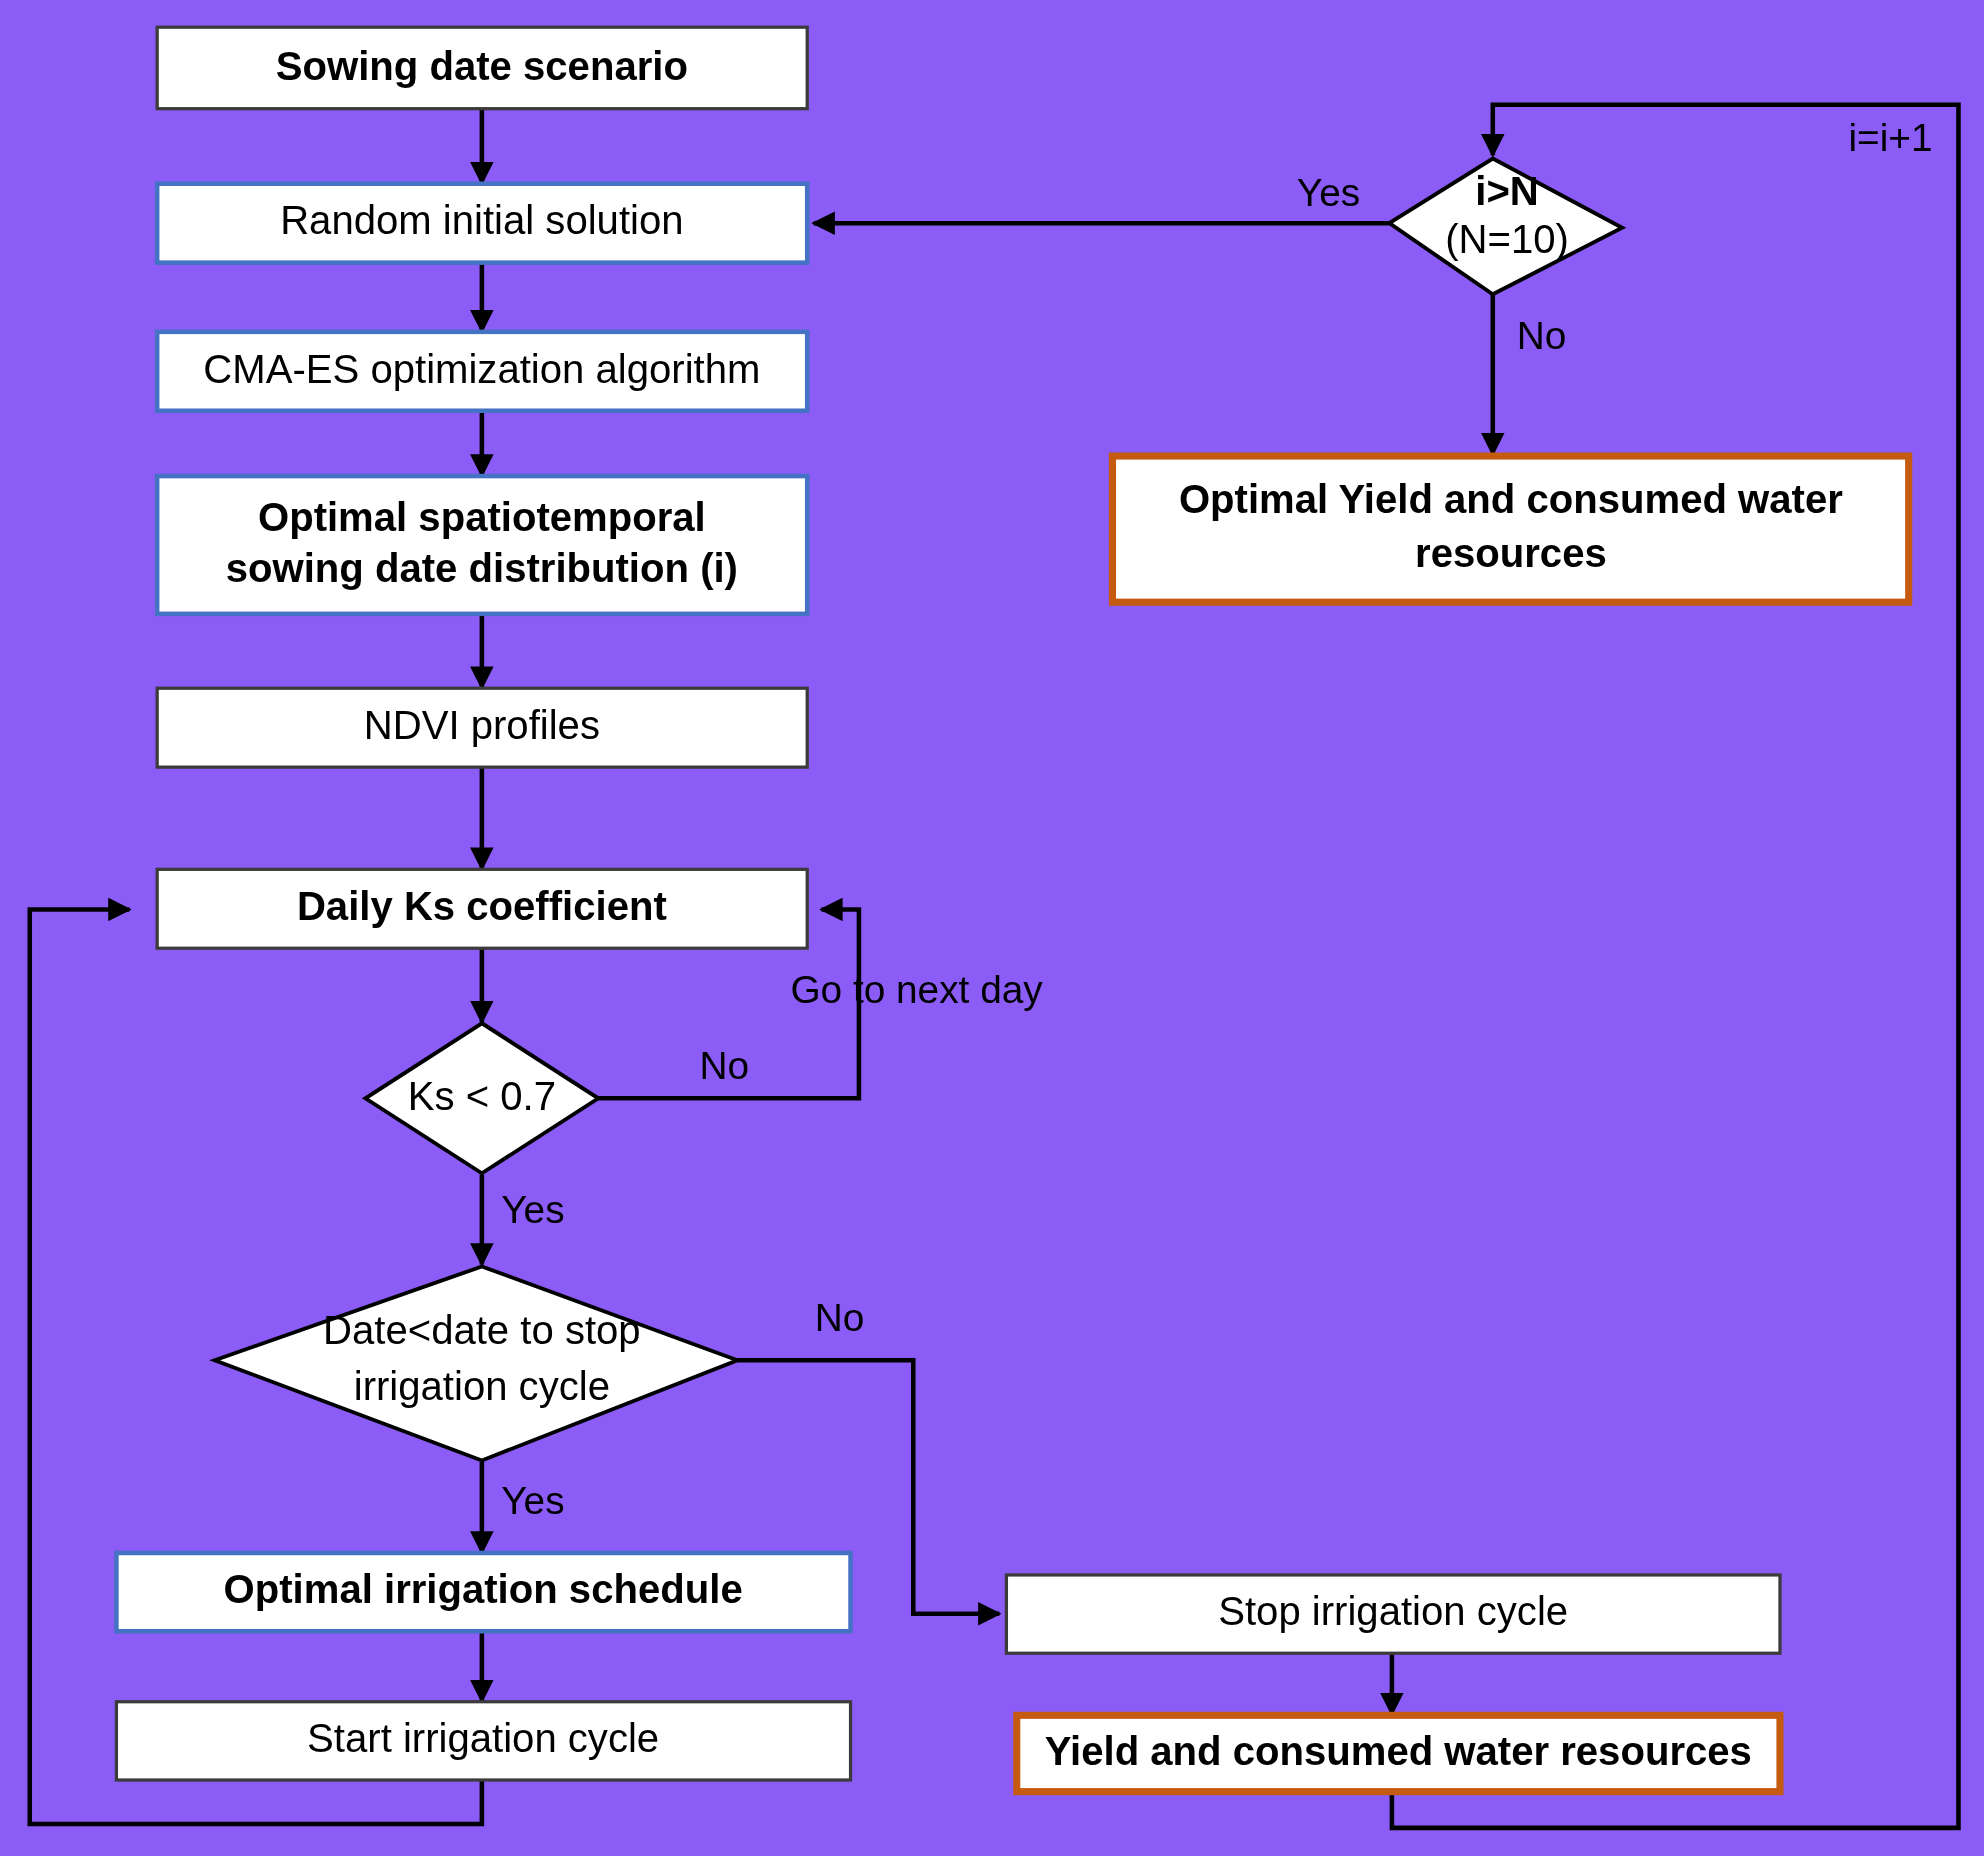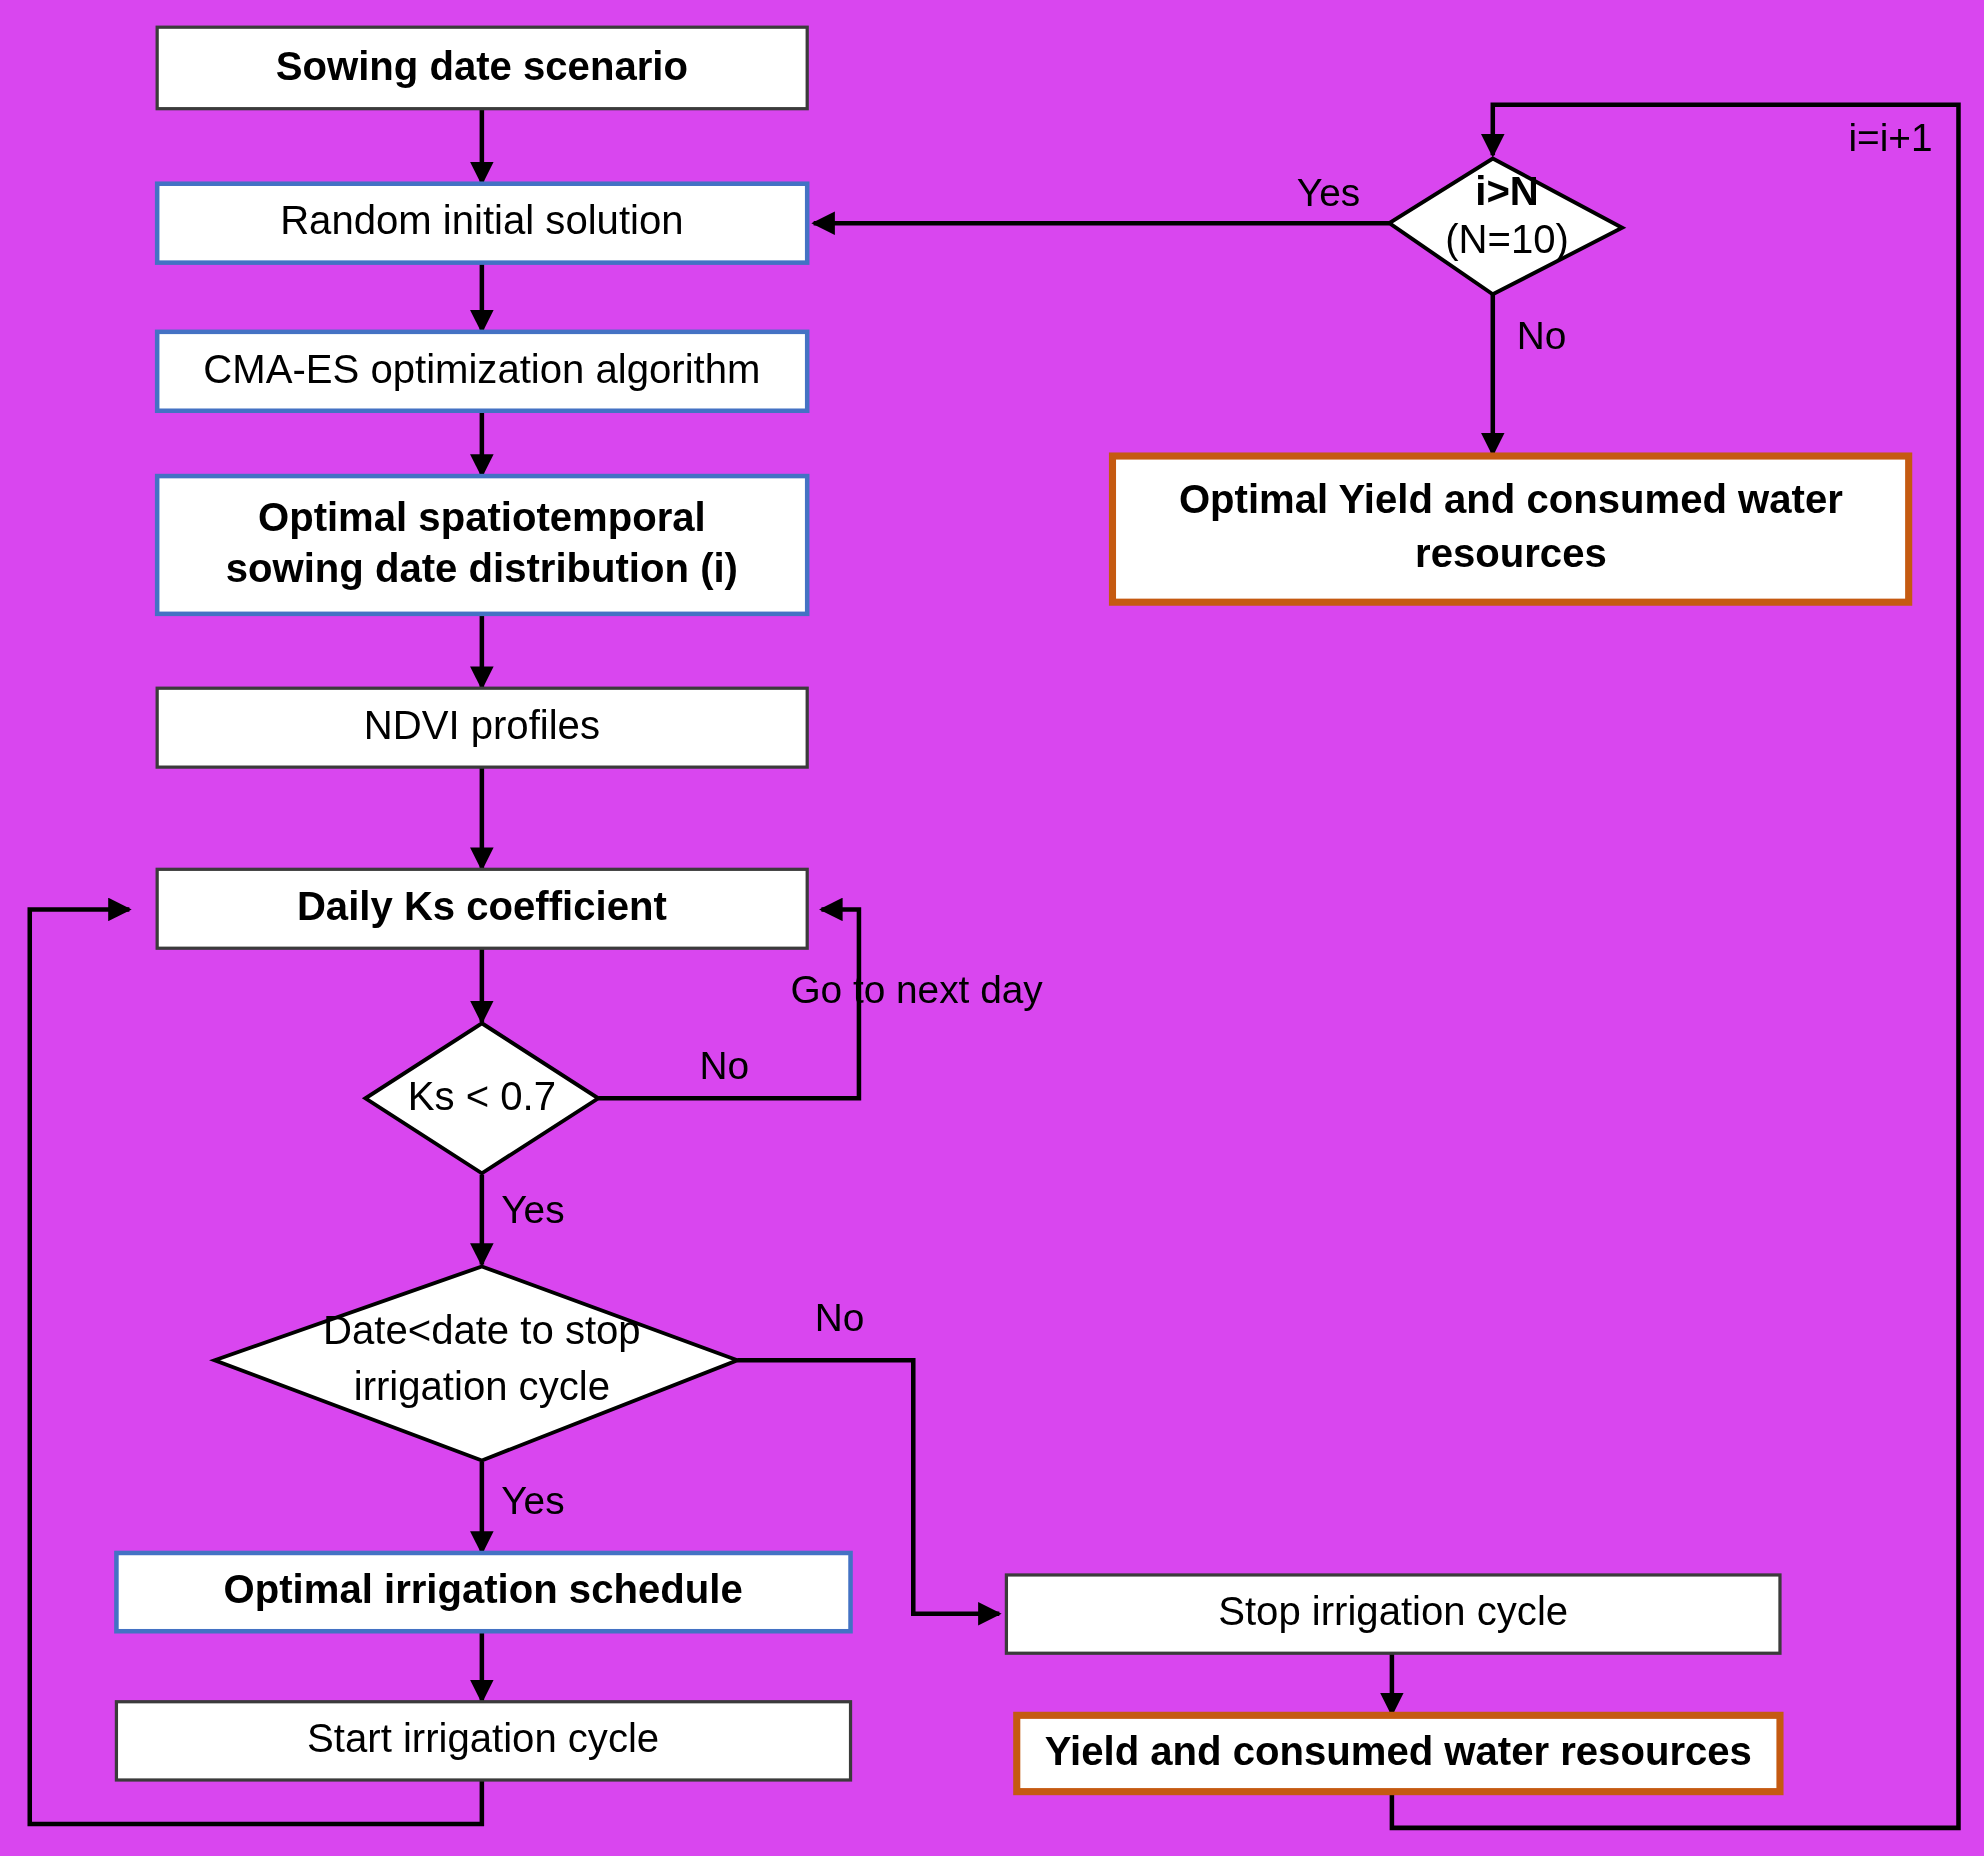--- a/index.html
+++ b/index.html
@@ -7,21 +7,21 @@
     padding: 0;
     background: #ffffff;
   }
   body {
     font-family: "Liberation Sans", sans-serif;
   }
   #flowchart-root {
     position: relative;
     width: 1985px;
     height: 1857px;
-    background: #d946ef;
+    background: #8b5cf6;
     overflow: hidden;
   }
   svg.fc {
     position: absolute;
     top: 0;
     left: 0;
     width: 1985px;
     height: 1857px;
   }
   .node-rect {

